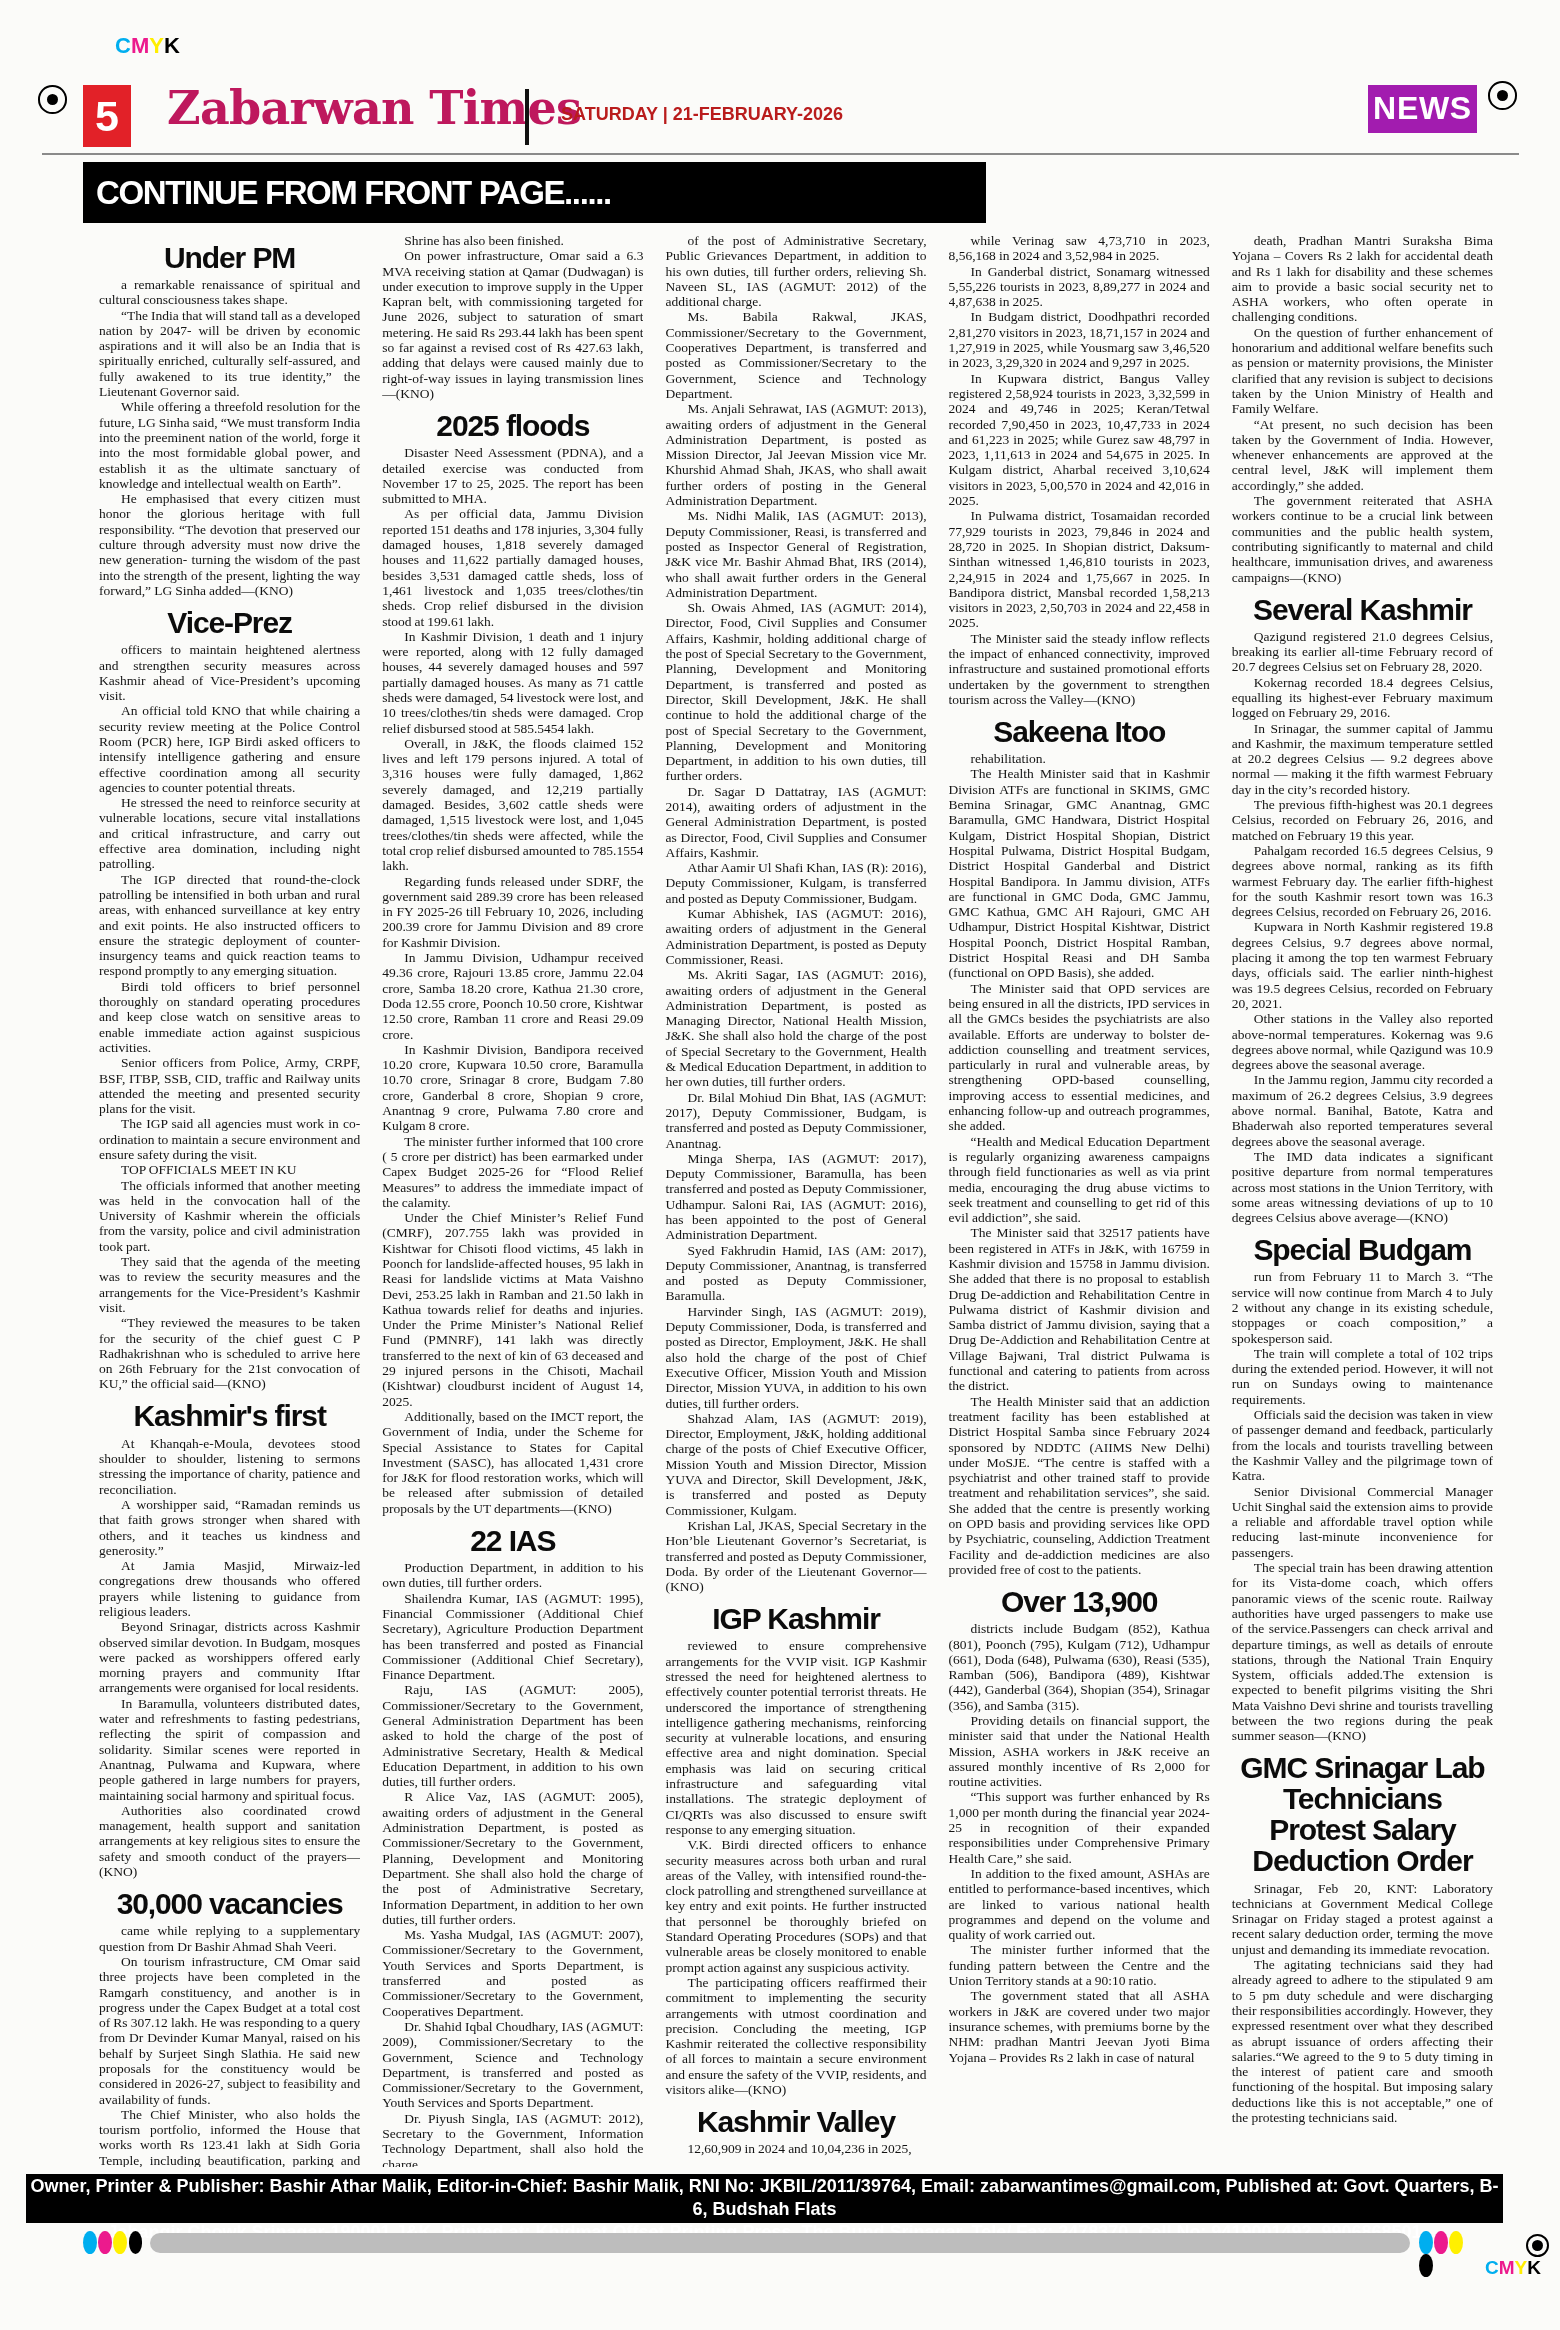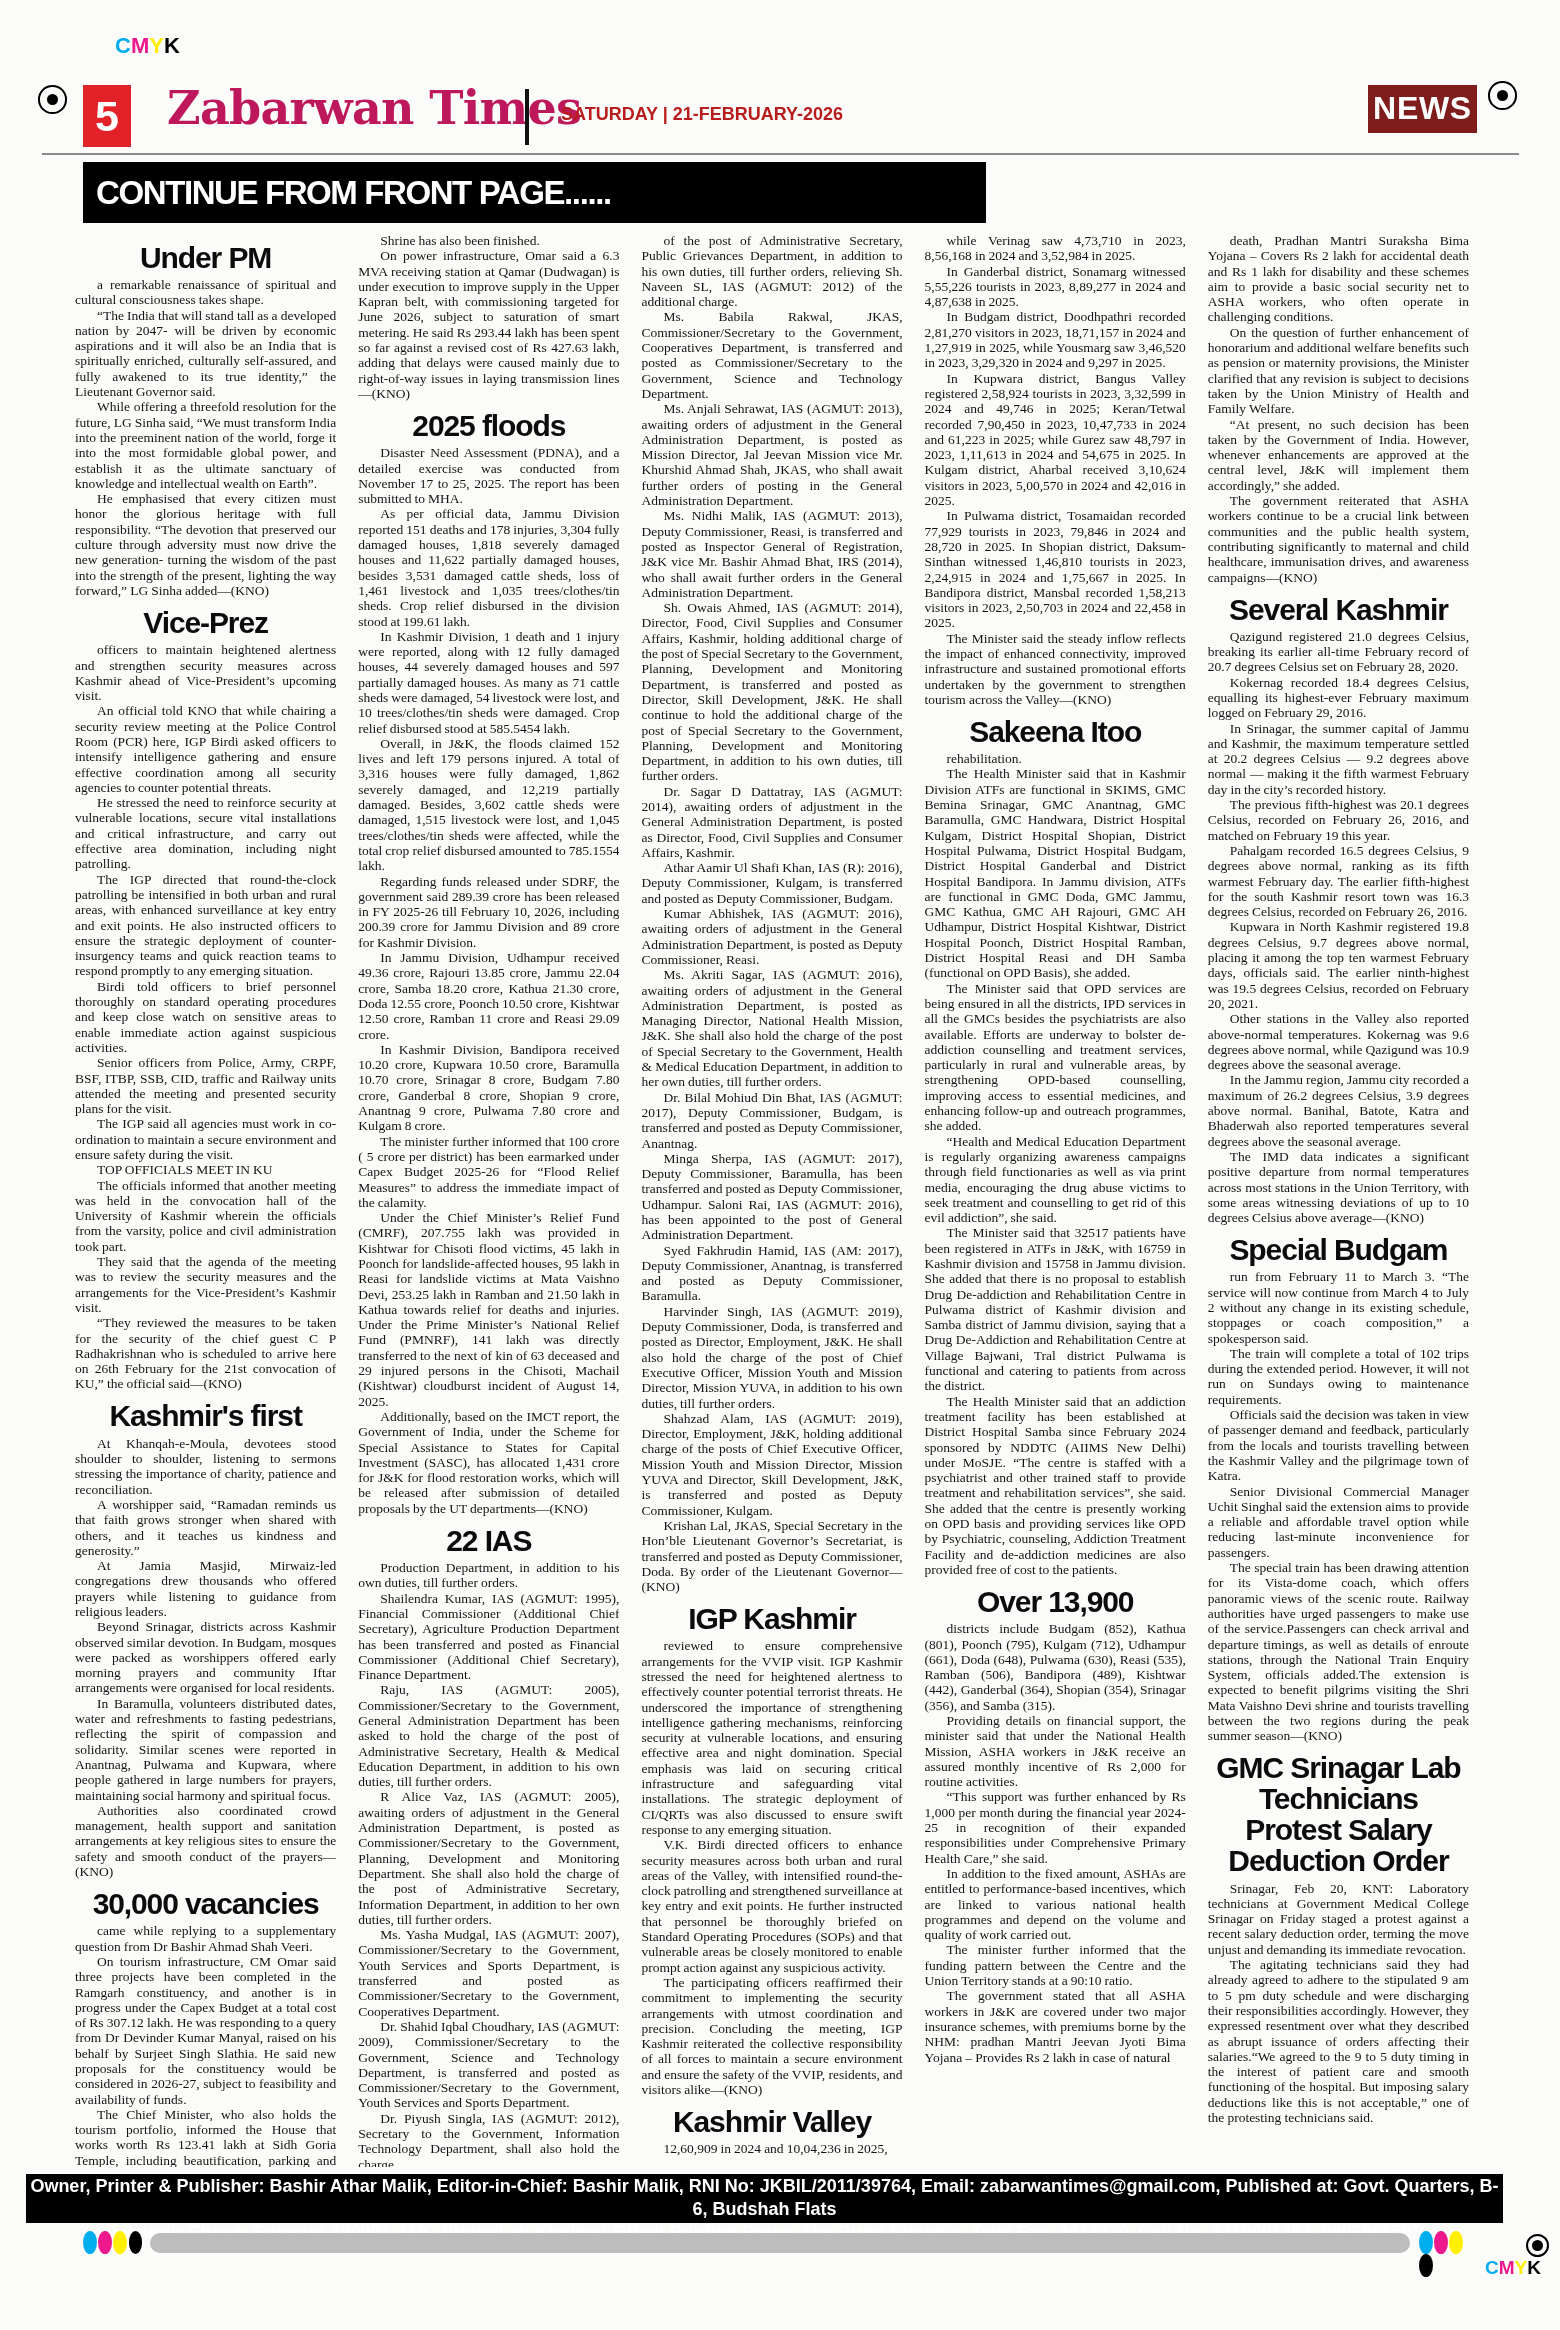--- a/index.html
+++ b/index.html
@@ -12,29 +12,29 @@
   .regmark:before{content:"";position:absolute;left:50%;top:50%;width:11.6px;height:11.6px;margin:-5.8px 0 0 -5.8px;background:#000;border-radius:50%;}
   
   #masthead{position:absolute;left:83px;top:85px;width:1394px;height:67px;}
   #pagenum{position:absolute;left:0;top:0;width:48px;height:62px;background:#e22128;color:#fff;
            font-family:"Liberation Sans",sans-serif;font-weight:800;font-size:43px;text-align:center;line-height:62px;}
   #papername{position:absolute;left:78px;top:-4.3px;font-family:"DejaVu Serif",serif;font-weight:700;
              font-size:46px;letter-spacing:-0.7px;color:#be185d;margin-left:6px;}
   #mast-sep{position:absolute;left:442px;top:4.3px;width:3.6px;height:56px;background:#111;}
   #dateline{position:absolute;left:478px;top:19px;font-family:"Liberation Sans",sans-serif;font-weight:700;
             font-size:18px;color:#b91c1c;letter-spacing:0;}
-  #newsbox{position:absolute;right:0;top:0;width:109px;height:48px;background:#7f1d1d;color:#fff;
+  #newsbox{position:absolute;right:0;top:0;width:109px;height:48px;background:#a21caf;color:#fff;
            font-family:"Liberation Sans",sans-serif;font-weight:800;font-size:32px;text-align:center;line-height:46px;letter-spacing:0.7px;}
   #mastrule{position:absolute;left:42px;top:153px;width:1477px;height:2.2px;background:#8a8a8a;}
   
   #banner{position:absolute;left:83px;top:162px;width:890px;height:61px;background:#000;color:#fff;
           font-family:"Liberation Sans",sans-serif;font-weight:800;font-size:33px;line-height:61px;
           padding-left:13px;letter-spacing:-1.4px;white-space:nowrap;}
   
-  #bodycols{position:absolute;left:75px;top:233px;width:1394px;height:1934px;display:flex;gap:22px;overflow:hidden;}
+  #bodycols{position:absolute;left:99px;top:233px;width:1394px;height:1934px;display:flex;gap:22px;overflow:hidden;}
   .col{flex:1 1 0;overflow:hidden;}
   .art-para{margin:0;text-indent:22px;font-size:13.5px;line-height:15.3px;text-align:justify;
             hyphens:auto;-webkit-hyphens:auto;word-spacing:-0.3px;}
   .art-head{margin:8.7px 0 4.3px;font-family:"Liberation Sans",sans-serif;font-weight:800;font-size:30px;
             line-height:31px;text-align:center;letter-spacing:-1.1px;color:#0c0c0c;}
   
   #footerbar{position:absolute;left:26px;top:2174px;width:1477px;height:49px;background:#000;color:#fff;
              font-family:"Liberation Sans",sans-serif;font-weight:700;font-size:18px;line-height:23px;text-align:center;padding-top:1.4px;box-sizing:border-box;}
   
   #dotstrip{position:absolute;left:83px;top:2231px;width:1394px;height:24.6px;}

